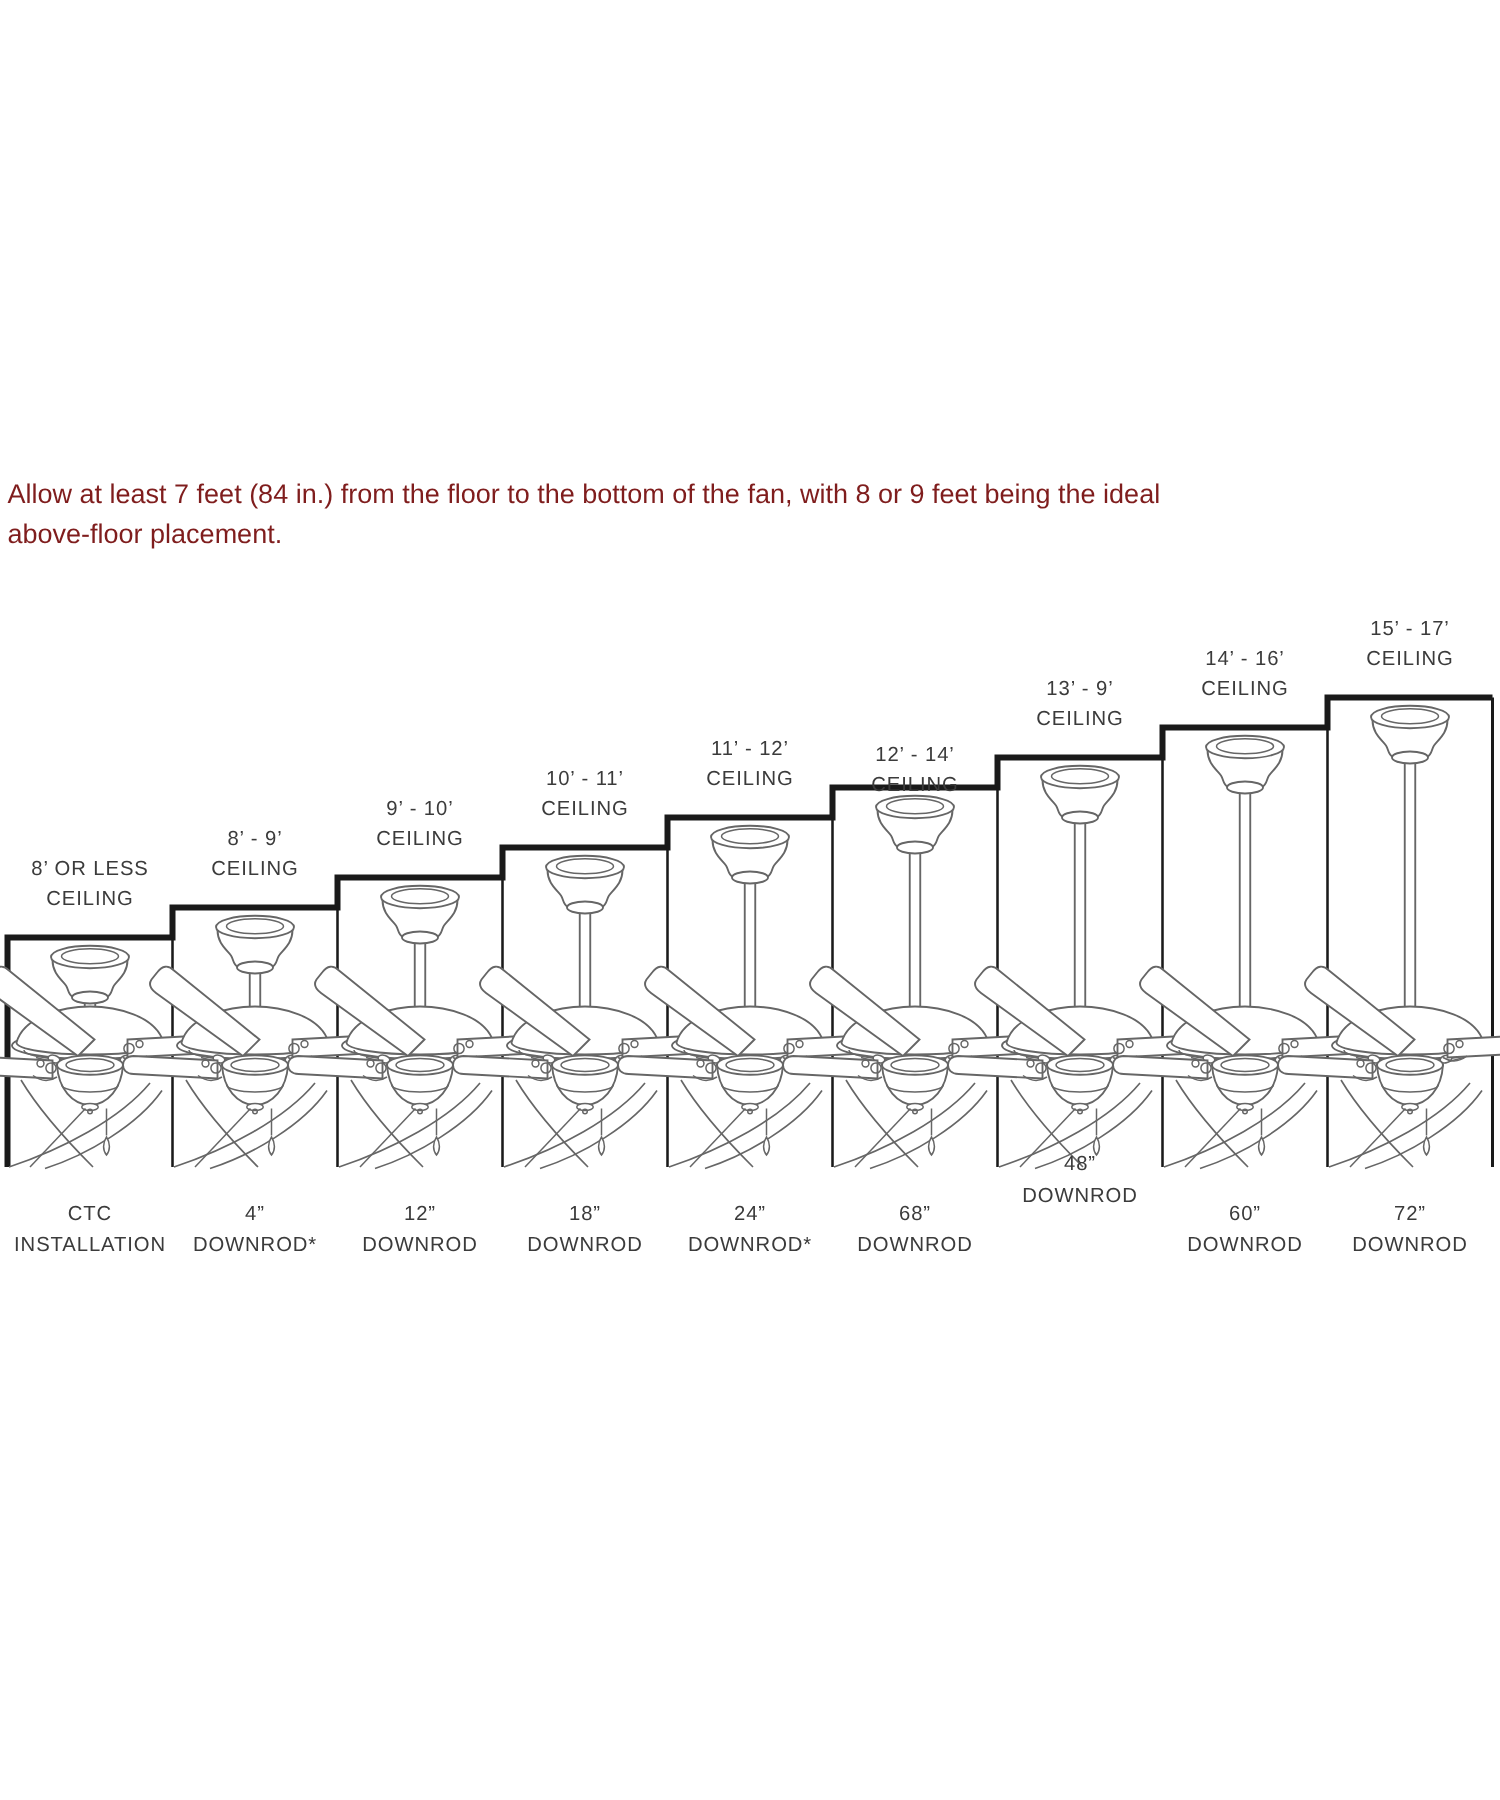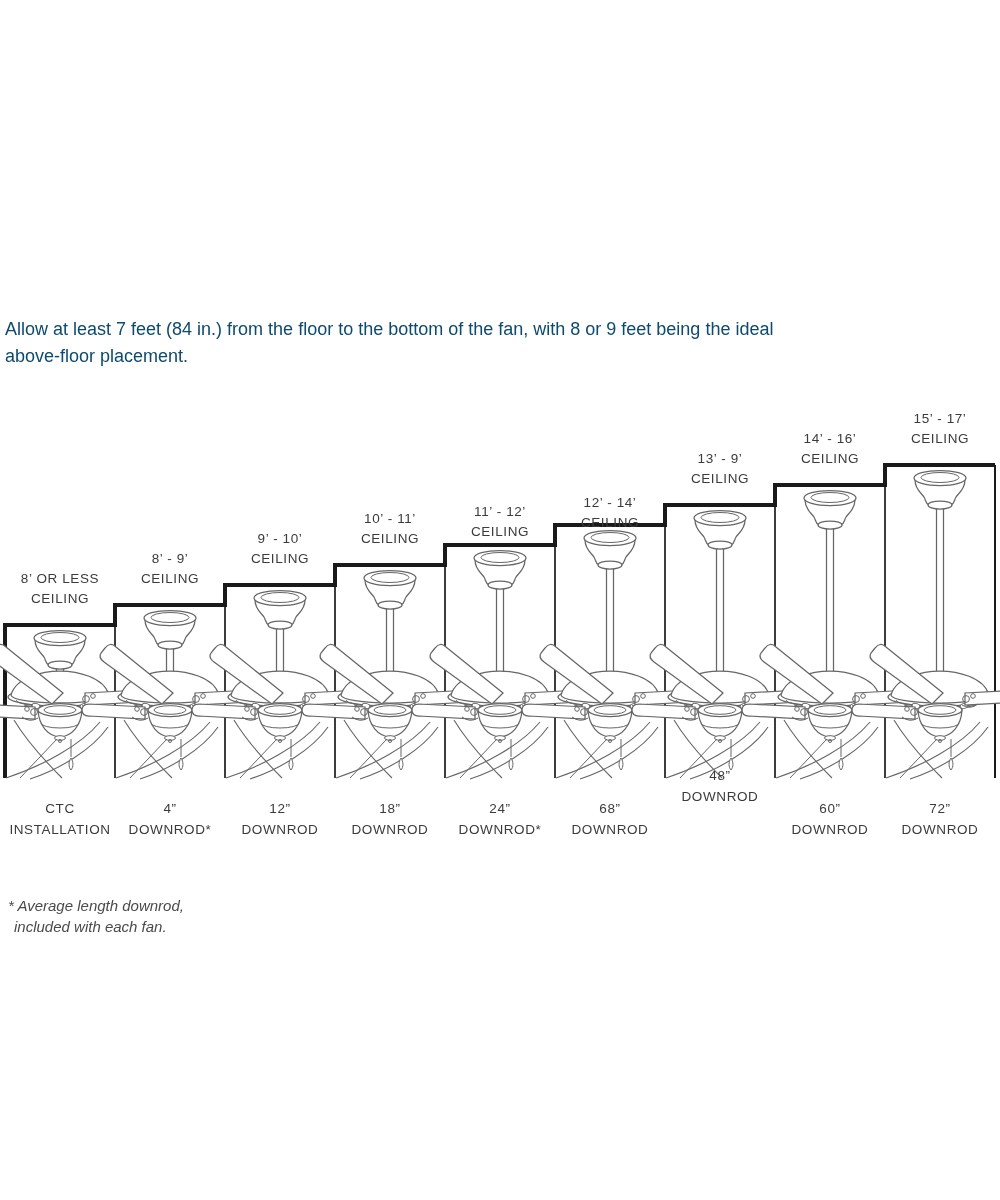--- a/index.html
+++ b/index.html
@@ -18,21 +18,21 @@
     letter-spacing:0.6px;
     color:#2c2c2c;
     font-weight:400;
   }
   .intro-text{
     position:absolute;
     left:5px; top:316px;
     width:950px;
     font-size:18px;
     line-height:27px;
-    color:#0c4a6e;
+    color:#7f1d1d;
     white-space:pre-line;
   }
   .diagram-svg{
     position:absolute;
     left:0; top:0;
   }
   .ceiling-label, .downrod-label{
     position:absolute;
     width:150px;
     text-align:center;
@@ -418,21 +418,21 @@
       <div class="downrod-label" style="left: 95px; top: 799px;">4”
 DOWNROD*</div>
       <div class="ceiling-label" style="left: 205px; top: 529px;">9’ - 10’
 CEILING</div>
       <div class="downrod-label" style="left: 205px; top: 799px; text-align: center;">12”
 DOWNROD</div>
       <div class="ceiling-label" style="left: 315px; top: 509px;">10’ - 11’
 CEILING</div>
       <div class="downrod-label" style="left: 315px; top: 799px;">18”
 DOWNROD</div>
-      <div class="ceiling-label" style="left: 425px; top: 489px; margin-top: 13px;">11’ - 12’
+      <div class="ceiling-label" style="left: 425px; top: 489px;">11’ - 12’
 CEILING</div>
       <div class="downrod-label" style="left: 425px; top: 799px;">24”
 DOWNROD*</div>
       <div class="ceiling-label" style="left: 535px; top: 469px; margin-top: 24px;">12’ - 14’
 CEILING</div>
       <div class="downrod-label" style="left: 535px; top: 799px;">68”
 DOWNROD</div>
       <div class="ceiling-label" style="left: 645px; top: 449px;">13’ - 9’
 CEILING</div>
       <div class="downrod-label" style="left: 645px; top: 766px;">48”
@@ -440,18 +440,14 @@
       <div class="ceiling-label" style="left: 755px; top: 429px;">14’ - 16’
 CEILING</div>
       <div class="downrod-label" style="left: 755px; top: 799px;">60”
 DOWNROD</div>
       <div class="ceiling-label" style="left: 865px; top: 409px;">15’ - 17’
 CEILING</div>
       <div class="downrod-label" style="left: 865px; top: 799px;">72”
 DOWNROD</div>
     </div>
 
-  <div class="footnote">
-    <div class="fn1">* Average length downrod,</div>
-    <div class="fn2">included with each fan.</div>
-  </div>
 
 </div>
 
 </body></html>

